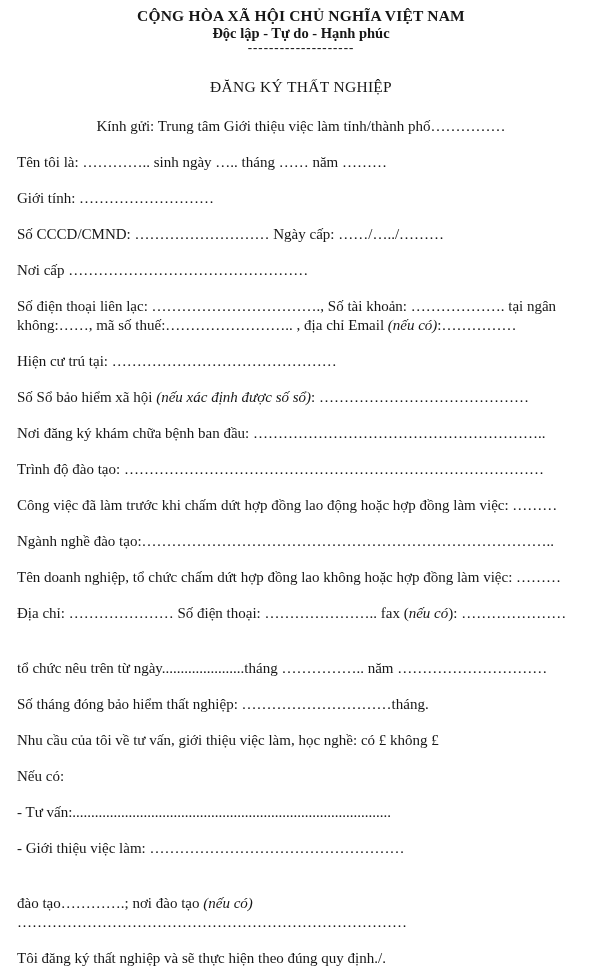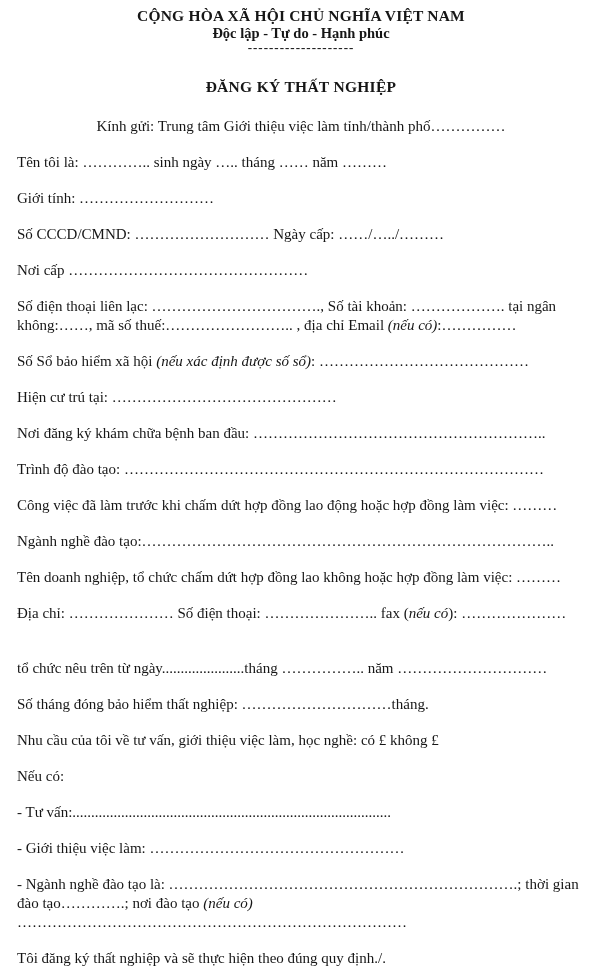--- a/index.html
+++ b/index.html
@@ -39,21 +39,21 @@
   .hdr-divider {
     font-size: 13px;
     line-height: 11px;
     font-weight: bold;
     letter-spacing: 1px;
     margin: 0;
   }
   .form-title {
     font-size: 15.5px;
     line-height: 19px;
-    font-weight: bold;
+    font-weight: normal;
     letter-spacing: 0.3px;
     margin: 24px 0 0 0;
   }
   .body-text p {
     margin: 0 0 17px 0;
     font-size: 15px;
     line-height: 19px;
   }
   .greeting {
     margin-top: 21px !important;
@@ -78,23 +78,23 @@
     <p>Tên tôi là: ………….. sinh ngày ….. tháng …… năm ………</p>
 
     <p>Giới tính: ………………………</p>
 
     <p>Số CCCD/CMND: ……………………… Ngày cấp: ……/…../………</p>
 
     <p>Nơi cấp …………………………………………</p>
 
     <p><span>Số điện thoại liên lạc: ……………………………., Số tài khoản: ………………. tại ngân</span><br><span>không:……, mã số thuế:…………………….. , địa chỉ Email </span><span class="it">(nếu có)</span><span>:……………</span></p>
 
+    <p>Hiện cư trú tại: ………………………………………</p>
+
     <p><span>Số Sổ bảo hiểm xã hội </span><span class="it">(nếu xác định được số sổ)</span><span>: ……………………………………</span></p>
-
-    <p>Hiện cư trú tại: ………………………………………</p>
 
     <p>Nơi đăng ký khám chữa bệnh ban đầu: …………………………………………………..</p>
 
     <p>Trình độ đào tạo: …………………………………………………………………………</p>
 
     <p>Công việc đã làm trước khi chấm dứt hợp đồng lao động hoặc hợp đồng làm việc: ………</p>
 
     <p>Ngành nghề đào tạo:………………………………………………………………………..</p>
 
     <p>Tên doanh nghiệp, tổ chức chấm dứt hợp đồng lao không hoặc hợp đồng làm việc: ………</p>
@@ -106,18 +106,18 @@
     <p>Số tháng đóng bảo hiểm thất nghiệp: …………………………tháng.</p>
 
     <p><span>Nhu cầu của tôi về tư vấn, giới thiệu việc làm, học nghề: có </span><span>£</span><span> không </span><span>£</span></p>
 
     <p>Nếu có:</p>
 
     <p>- Tư vấn:.....................................................................................</p>
 
     <p>- Giới thiệu việc làm: ……………………………………………</p>
 
-    <p><span>- Ngành nghề đào tạo là: …………………………………………………………….; thời gian</span><br><span>đào tạo………….; nơi đào tạo </span><span class="it">(nếu có)</span><br><span>……………………………………………………………………</span></p>
+    <p><br><span>đào tạo………….; nơi đào tạo </span><span class="it">(nếu có)</span><br><span>……………………………………………………………………</span></p>
 
     <p>Tôi đăng ký thất nghiệp và sẽ thực hiện theo đúng quy định./.</p>
 
   </div>
 </div>
 
 </body></html>

